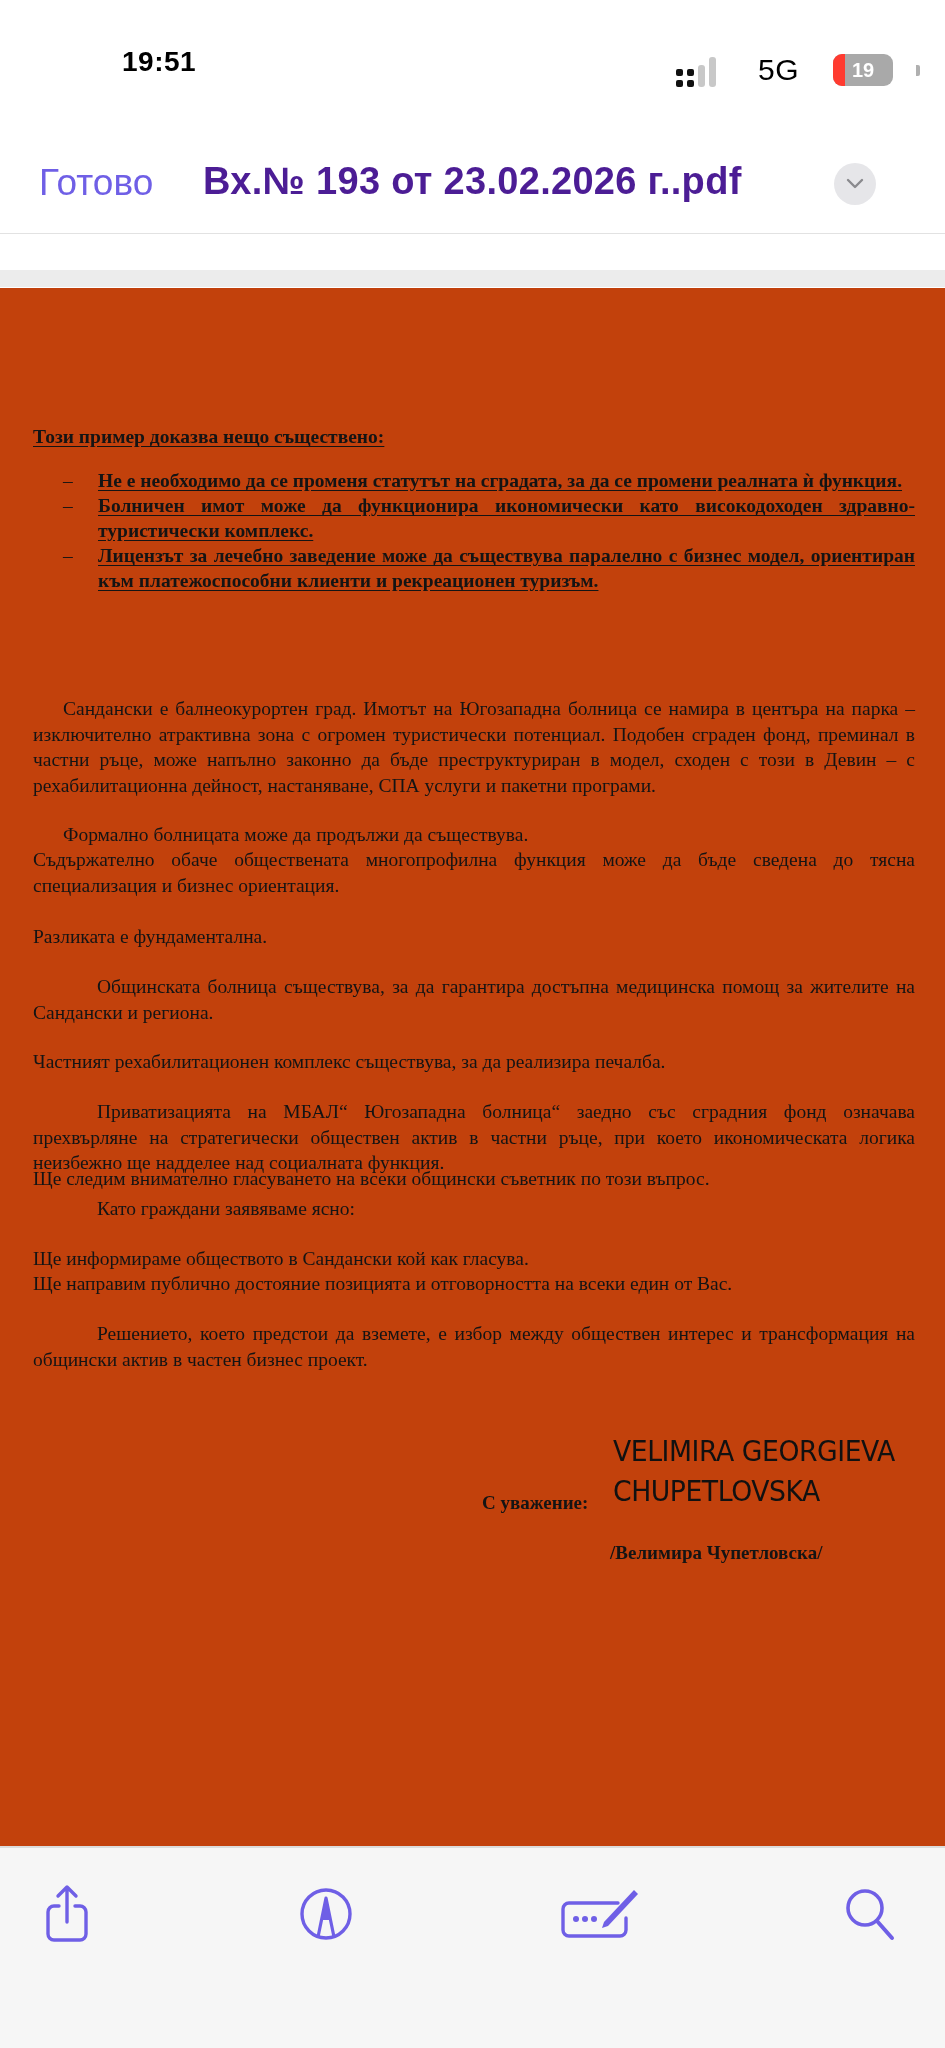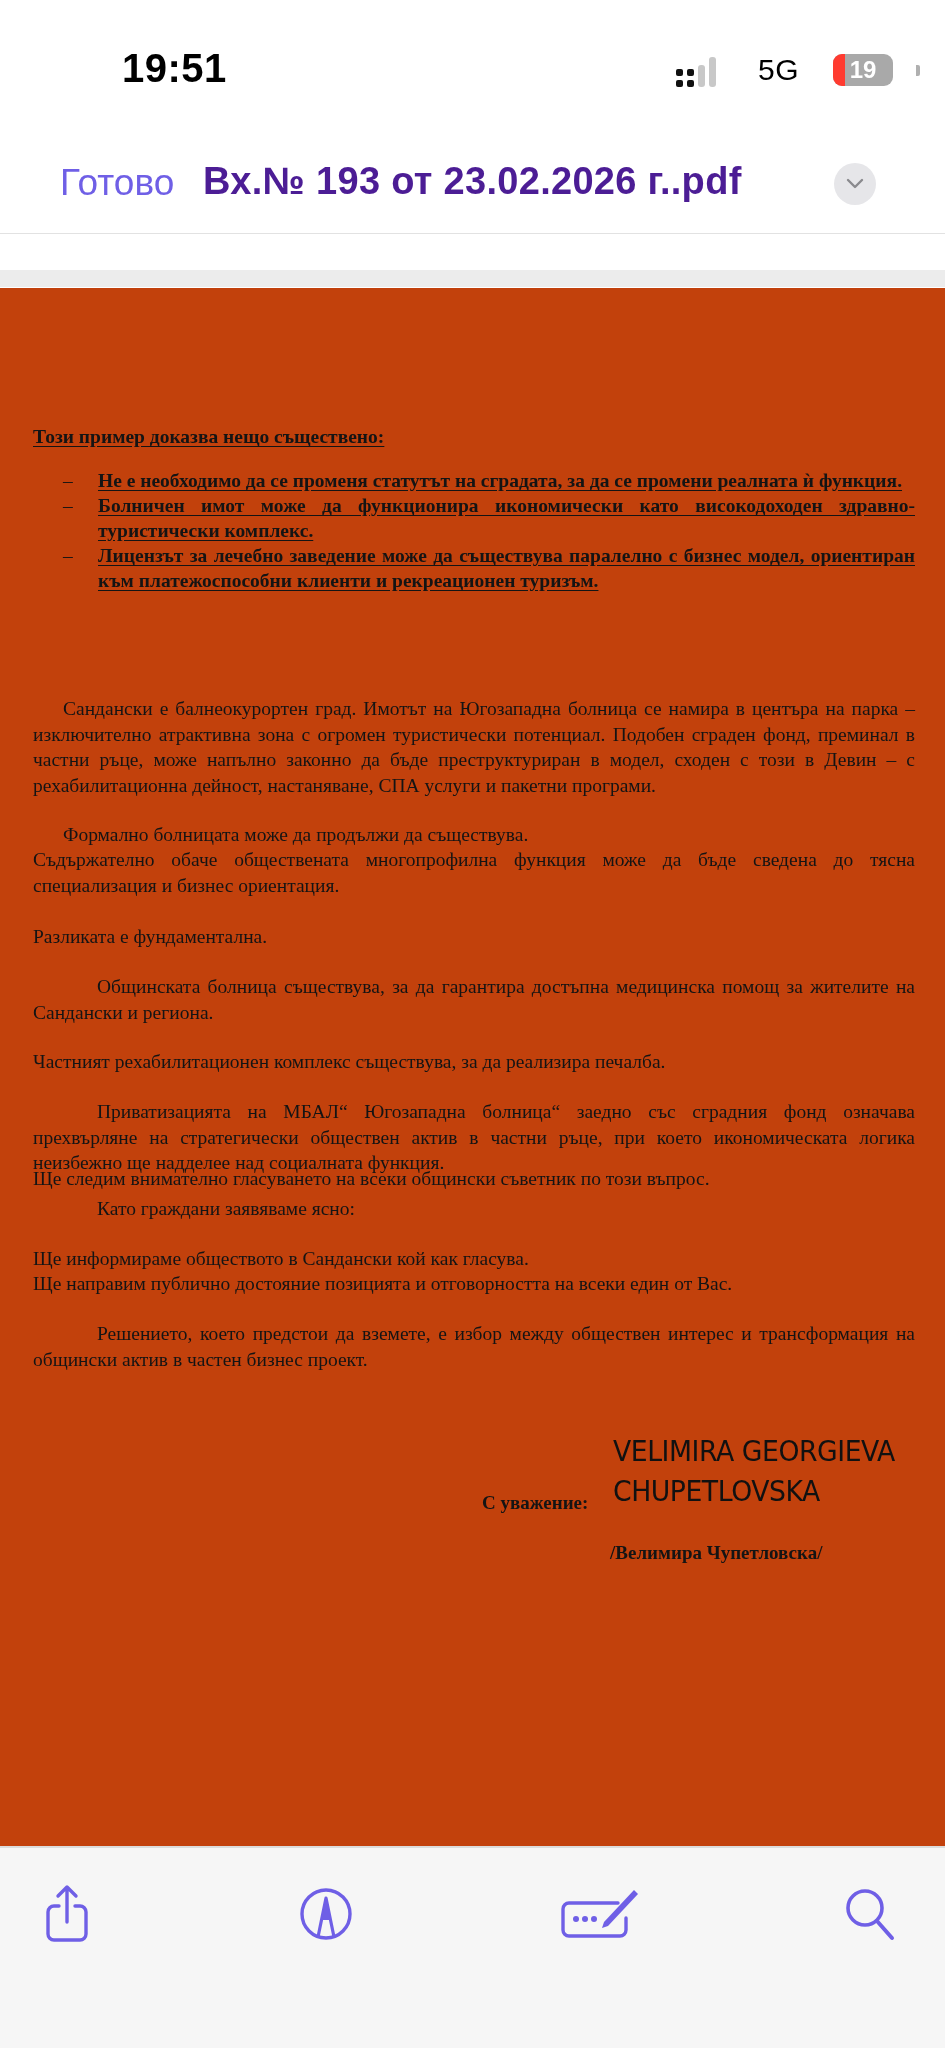--- a/index.html
+++ b/index.html
@@ -1,35 +1,35 @@
 <!DOCTYPE html>
 <html><head>
 <meta charset="utf-8">
 <style>
   * { box-sizing: border-box; margin: 0; padding: 0; }
   html, body { width: 945px; height: 2048px; background: #ffffff; overflow: hidden; }
   body { position: relative; font-family: "Liberation Sans", sans-serif; color: #000; }
 
   
   .status-bar { position: absolute; top: 0; left: 0; width: 945px; height: 130px; }
-  .status-time { position: absolute; left: 122px; top: 46px; font-size: 40px; font-weight: bold; letter-spacing: 0.5px; }
+  .status-time { position: absolute; left: 122px; top: 46px; font-size: 28px; font-weight: bold; letter-spacing: 0.5px; }
   .status-right { position: absolute; left: 676px; top: 53px; height: 34px; display: flex; align-items: center; gap: 20px; }
   .signal { display: flex; align-items: flex-end; gap: 4px; width: 50px; height: 34px; }
   .signal .col { display: flex; flex-direction: column; justify-content: flex-end; gap: 4px; }
   .signal .dot { width: 7px; height: 7px; border-radius: 2px; background: #111; }
   .signal .bar { width: 7px; border-radius: 3px; background: #c8c8c8; }
   .net-label { font-size: 30px; margin-left: 12px; font-weight: normal; letter-spacing: 0.5px; }
   .battery { margin-left: 14px; position: relative; width: 60px; height: 32px; border-radius: 9px; background: #a9a9a9; overflow: hidden; display: flex; align-items: center; justify-content: center; }
   .battery-fill { position: absolute; left: 0; top: 0; bottom: 0; width: 12px; background: #ff3b30; }
-  .battery-text { position: relative; color: #fff; font-weight: bold; font-size: 24px; }
+  .battery-text { position: relative; color: #fff; font-weight: bold; font-size: 20px; }
   .battery-tip { margin-left: 3px; width: 4px; height: 11px; border-radius: 0 2px 2px 0; background: #b0b0b0; }
 
   
   .nav-bar { position: absolute; top: 150px; left: 0; width: 945px; height: 84px; display: flex; align-items: center; border-bottom: 1.5px solid #e2e2e2; }
-  .done-button { position: absolute; left: 39px; top: 12px; font-size: 37px; color: #6f5fe6; cursor: pointer; margin-left: 21px; }
+  .done-button { position: absolute; left: 39px; top: 12px; font-size: 37px; color: #6f5fe6; cursor: pointer; }
   .doc-title { position: absolute; left: 203px; top: 10px; font-size: 38px; font-weight: bold; color: #4c1d95; letter-spacing: 0.3px; white-space: nowrap; }
   .title-menu { position: absolute; left: 834px; top: 13px; width: 42px; height: 42px; border-radius: 50%; background: #e6e6e9; display: flex; align-items: center; justify-content: center; cursor: pointer; }
 
   
   .doc-viewport { position: absolute; top: 236px; left: 0; width: 945px; height: 1610px; background: #fff; }
   .page-gap { position: absolute; left: 0; top: 34px; width: 945px; height: 17px; background: #ececec; }
   .page { position: absolute; left: 0; top: 52px; width: 945px; height: 1560px; background: #c2410c; font-family: "Liberation Serif", serif; color: #141414; }
 
   .heading { position: absolute; left: 33px; top: 138px; font-size: 19.5px; font-weight: bold; text-decoration: underline; text-underline-offset: 3px; }
   .bullets { position: absolute; left: 33px; top: 180px; width: 882px; }

